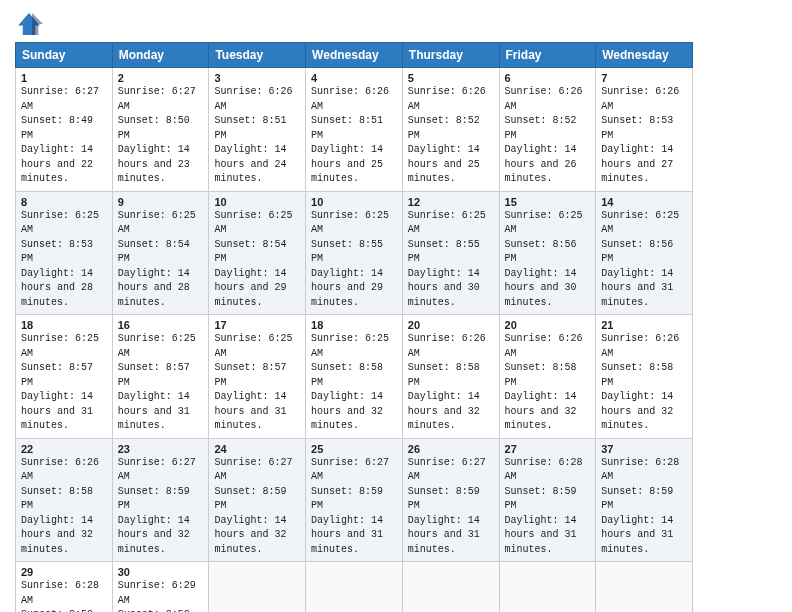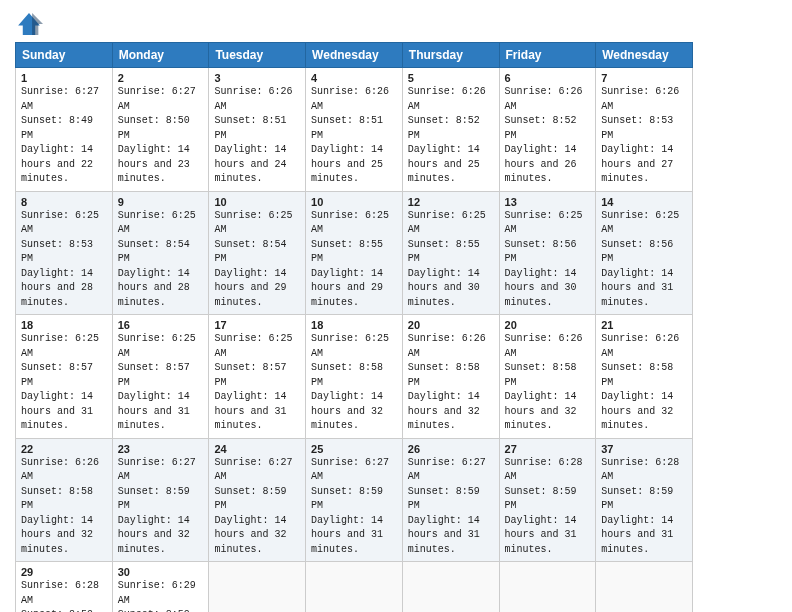--- a/index.html
+++ b/index.html
@@ -174,21 +174,21 @@
           </td>
           <td>
             <span class="day-num">10</span>
             <div class="day-info">Sunrise: 6:25 AM<br>Sunset: 8:55 PM<br>Daylight: 14 hours and 29 minutes.</div>
           </td>
           <td>
             <span class="day-num">12</span>
             <div class="day-info">Sunrise: 6:25 AM<br>Sunset: 8:55 PM<br>Daylight: 14 hours and 30 minutes.</div>
           </td>
           <td>
-            <span class="day-num">13</span>
+            <span class="day-num">15</span>
             <div class="day-info">Sunrise: 6:25 AM<br>Sunset: 8:56 PM<br>Daylight: 14 hours and 30 minutes.</div>
           </td>
           <td>
             <span class="day-num">14</span>
             <div class="day-info">Sunrise: 6:25 AM<br>Sunset: 8:56 PM<br>Daylight: 14 hours and 31 minutes.</div>
           </td>
         </tr>
         <tr>
           <td>
             <span class="day-num">18</span>

